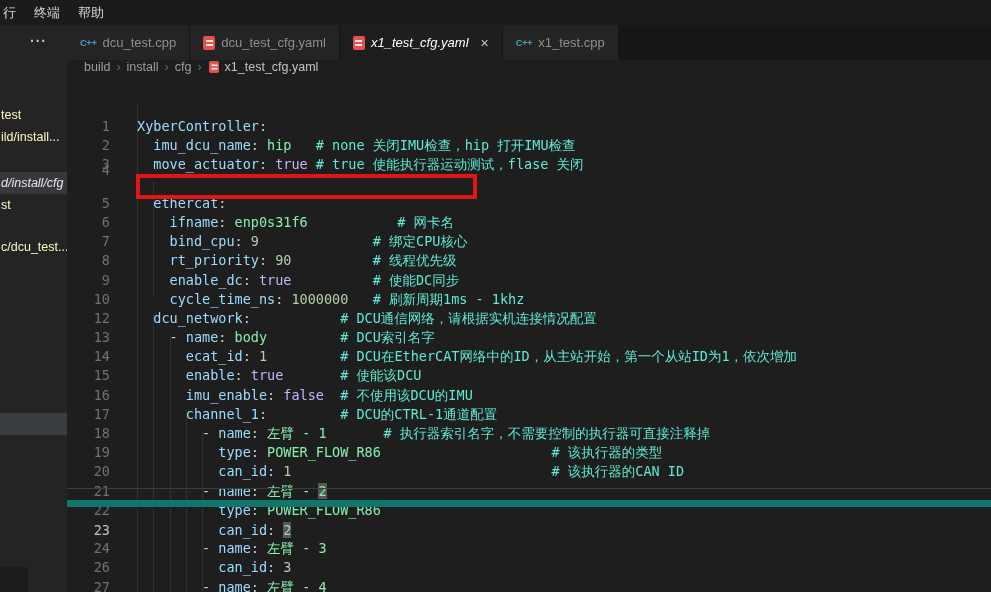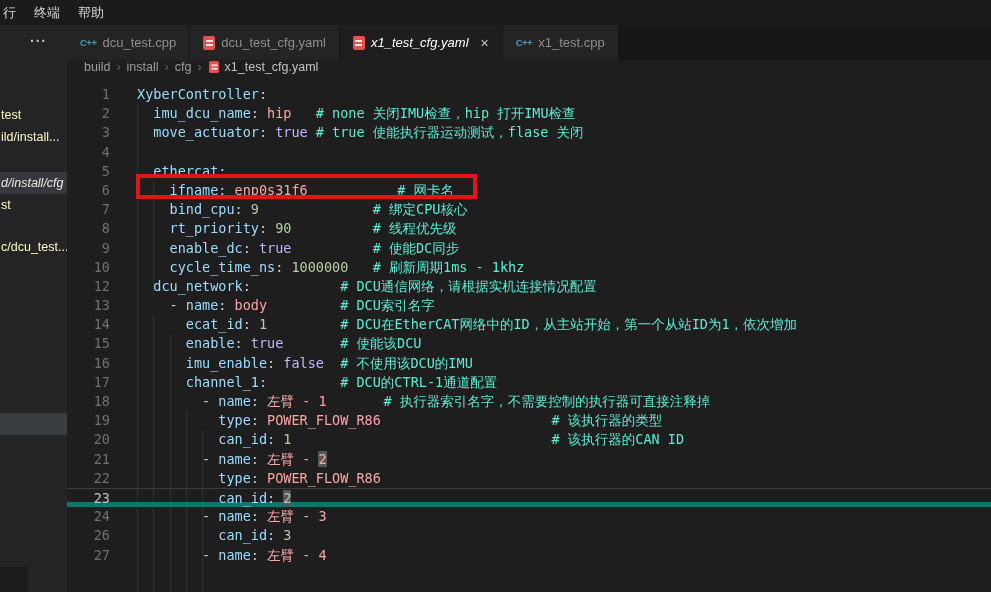--- a/index.html
+++ b/index.html
@@ -51,26 +51,26 @@
                 padding-left:17px; font-size:12.5px; color:#9d9d9d; flex:none; }
   .bc-sep { margin:0 6px; color:#6f6f6f; }
   .bc-icon { margin-right:5px; transform:scale(0.85); }
   .bc-file { color:#c3c3c3; }
 
   
   .editor { position:relative; flex:1; background:#1e1e1e; overflow:hidden;
             font-family:"DejaVu Sans Mono", monospace; font-size:13.5px; }
   .guide { position:absolute; width:1px; background:#313131; }
   .row { position:relative; height:19.2px; line-height:19.2px; white-space:pre; }
-  .row.cur { border-top:1px solid #3d3d3d; border-bottom:5px solid #0f766e; }
+  .row.cur { border-top:1px solid #3d3d3d; border-bottom:7px solid #0f766e; }
   .ln { display:inline-block; width:43px; text-align:right; color:#6e7173;
         -webkit-user-select:none; user-select:none; }
   .row.cur .ln { color:#c2c2c2; }
-  .code { display:inline-block; padding-left:27px; white-space:pre; }
-  .tk-k { color:#9cdcfe; } .tk-s { color:#fca5a5; } .tk-n { color:#b5cea8; }
+  .code { display:inline-block; padding-left:27px; white-space:pre;margin-top:32px; }
+  .tk-k { color:#9cdcfe; } .tk-s { color:#86efac; } .tk-n { color:#b5cea8; }
   .tk-b { color:#c4b5fd; } .tk-c { color:#5eead4; } .tk-p { color:#cccccc; }
   .hl { background:#555859; }
   .red-box { position:absolute; left:69px; top:89px; width:341px; height:25px;
              border:4px solid #e01515; z-index:5; pointer-events:none; }
 </style>
 </head>
 <body>
 
 <div id="app">
 

